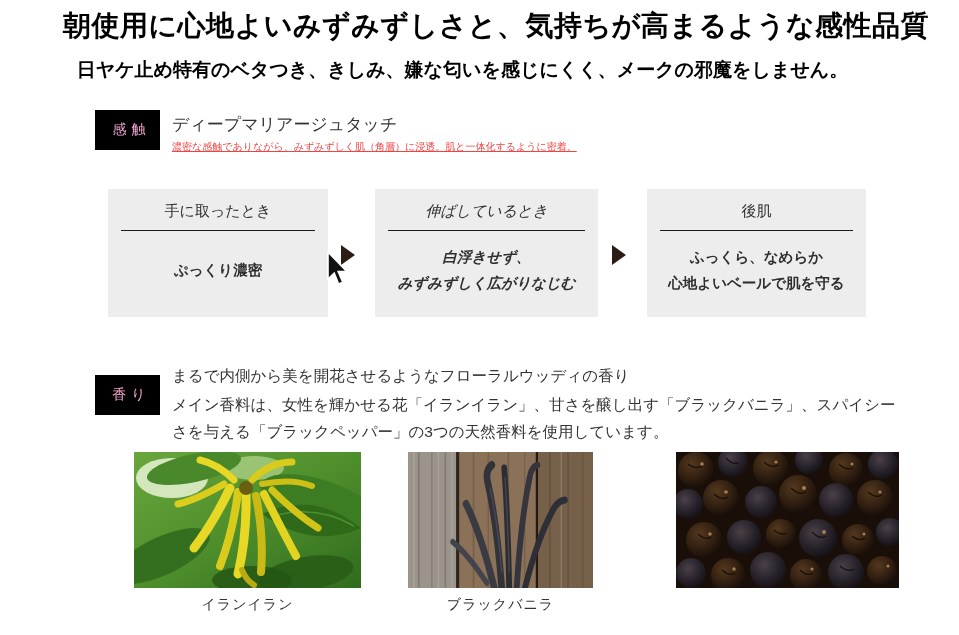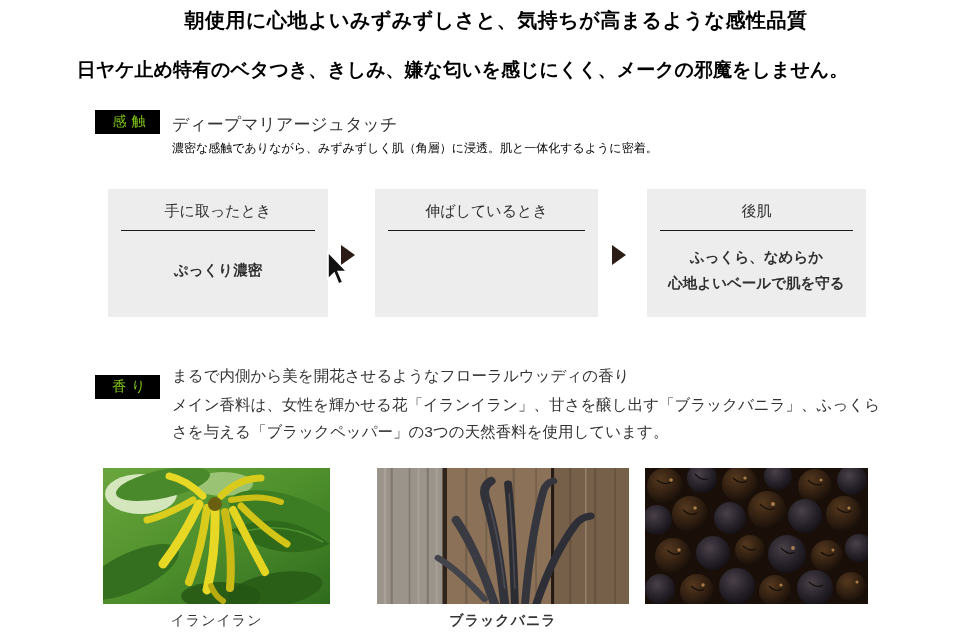--- a/index.html
+++ b/index.html
@@ -1,58 +1,58 @@
 <!DOCTYPE html>
 <html lang="ja"><head>
 <meta charset="utf-8">
 <style>
   * { margin:0; padding:0; box-sizing:border-box; }
   html,body { background:#fff; }
   body { font-family:"Liberation Sans","DejaVu Sans",sans-serif; color:#333; }
   #canvas { position:relative; width:959px; height:635px; background:#ffffff; overflow:hidden; }
 
   .page-title { position:absolute; top:7px; left:0; width:959px; text-align:center;
-    font-size:20px; font-weight:700; color:#000; white-space:nowrap; letter-spacing:0.5px;padding-left:33px; }
+    font-size:28px; font-weight:700; color:#000; white-space:nowrap; letter-spacing:0.5px;padding-left:33px; }
   .page-subtitle { position:absolute; top:57px; left:0; width:925px; text-align:center;
     font-size:19px; font-weight:700; color:#000; white-space:nowrap; }
 
-  .badge { position:absolute; left:95px; width:65px; height:24px; background:#000;
-    color:#84cc16; font-size:14px; display:flex; align-items:center; justify-content:center;
+  .badge { position:absolute; left:95px; width:65px; height:40px; background:#000;
+    color:#f9a8d4; font-size:14px; display:flex; align-items:center; justify-content:center;
     letter-spacing:5px; padding-left:8px; }
   #texture-badge { top:110px; }
   #fragrance-badge { top:364px;margin-top:11px; }
 
   .texture-heading { position:absolute; left:172px; top:113px; font-size:17px; color:#333; }
-  .texture-desc    { position:absolute; left:172px; top:140px; font-size:12px; color:#000000; }
+  .texture-desc    { position:absolute; left:172px; top:140px; font-size:10px; color:#ef4444;text-decoration:underline; }
 
   .stage { position:absolute; top:189px; height:128px; background:#ededed;
     display:flex; flex-direction:column; }
   #stage-1 { left:108px; width:220px; }
-  #stage-2 { left:375px; width:223px; }
+  #stage-2 { left:375px; width:223px;font-style:italic; }
   #stage-3 { left:647px; width:219px;justify-content:space-between; }
   .stage-title { text-align:center; font-size:15px; color:#2f2f2f; padding-top:13px; }
   .stage-rule  { border-bottom:1.5px solid #1a1a1a; margin:9px 13px 0 13px; }
   .stage-body  { flex:1; display:flex; align-items:center; justify-content:center;
     text-align:center; font-size:14.5px; font-weight:700; color:#2f2f2f;
     line-height:26px; white-space:pre-line; padding-bottom:8px; }
 
   .flow-arrow { position:absolute; width:0; height:0;
     border-top:10px solid transparent; border-bottom:10px solid transparent;
     border-left:14px solid #2b1d16; }
   #flow-arrow-1 { left:341px; top:245px; }
   #flow-arrow-2 { left:612px; top:245px; }
   #mouse-cursor { position:absolute; left:326px; top:251px; }
 
   .fragrance-heading { position:absolute; left:172px; top:366px; font-size:15.5px; color:#333; }
   .fragrance-desc { position:absolute; left:172px; top:392px; width:740px;
     font-size:15.5px; color:#333; line-height:26.5px; white-space:pre-line; }
 
-  .photo-figure { position:absolute; top:468px; }
+  .photo-figure { position:absolute; top:452px;margin-left:31px; }
   #photo-1 { left:103px; width:227px; }
-  #photo-2 { left:377px; width:252px;font-weight:bold; }
+  #photo-2 { left:377px; width:185px; }
   #photo-3 { left:645px; width:223px; }
   .photo-figure svg { display:block; width:100%; height:136px; }
   .photo-caption { text-align:center; font-size:14px; color:#333; margin-top:8px; letter-spacing:1px; }
 </style>
 </head>
 <body>
 
 <div id="canvas">
 
   <h1 class="page-title">朝使用に心地よいみずみずしさと、気持ちが高まるような感性品質</h1>
@@ -67,40 +67,42 @@
       <div class="stage-title">手に取ったとき</div>
       <div class="stage-rule"></div>
       <div class="stage-body">ぷっくり濃密</div>
     </div>
 
     <div class="flow-arrow" id="flow-arrow-1"></div>
 
     <div class="stage" id="stage-2">
       <div class="stage-title">伸ばしているとき</div>
       <div class="stage-rule"></div>
+      <div class="stage-body">白浮きせず、
+みずみずしく広がりなじむ</div>
     </div>
 
     <div class="flow-arrow" id="flow-arrow-2"></div>
 
     <div class="stage" id="stage-3">
       <div class="stage-title">後肌</div>
       <div class="stage-rule"></div>
       <div class="stage-body">ふっくら、なめらか
 心地よいベールで肌を守る</div>
     </div>
 
     <svg id="mouse-cursor" width="26" height="36" viewBox="0 0 26 36">
       <polygon points="2,1 2,28 8.2,22.2 12.6,33 16.8,31.2 12.2,20.6 21,20.6" fill="#111" stroke="#fff" stroke-width="1.6"></polygon>
     </svg>
   </section>
 
   <section>
     <span class="badge" id="fragrance-badge">香り</span>
     <p class="fragrance-heading">まるで内側から美を開花させるようなフローラルウッディの香り</p>
-    <p class="fragrance-desc">メイン香料は、女性を輝かせる花「イランイラン」、甘さを醸し出す「ブラックバニラ」、ふっくら
+    <p class="fragrance-desc">メイン香料は、女性を輝かせる花「イランイラン」、甘さを醸し出す「ブラックバニラ」、スパイシー
 さを与える「ブラックペッパー」の3つの天然香料を使用しています。</p>
 
     <figure class="photo-figure" id="photo-1">
       <svg viewBox="0 0 227 136" preserveAspectRatio="none">
         <defs>
           <linearGradient id="ygBg" x1="0" y1="0" x2="1" y2="1">
             <stop offset="0" stop-color="#6aa63c"></stop>
             <stop offset="0.5" stop-color="#4e8f2c"></stop>
             <stop offset="1" stop-color="#2f6b1d"></stop>
           </linearGradient>

